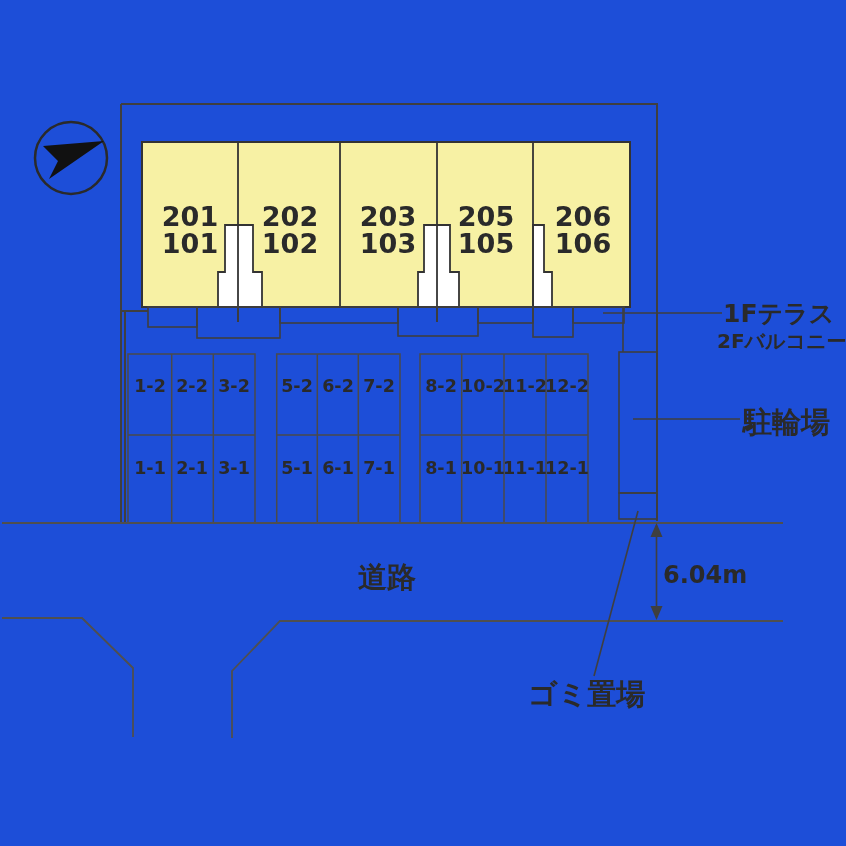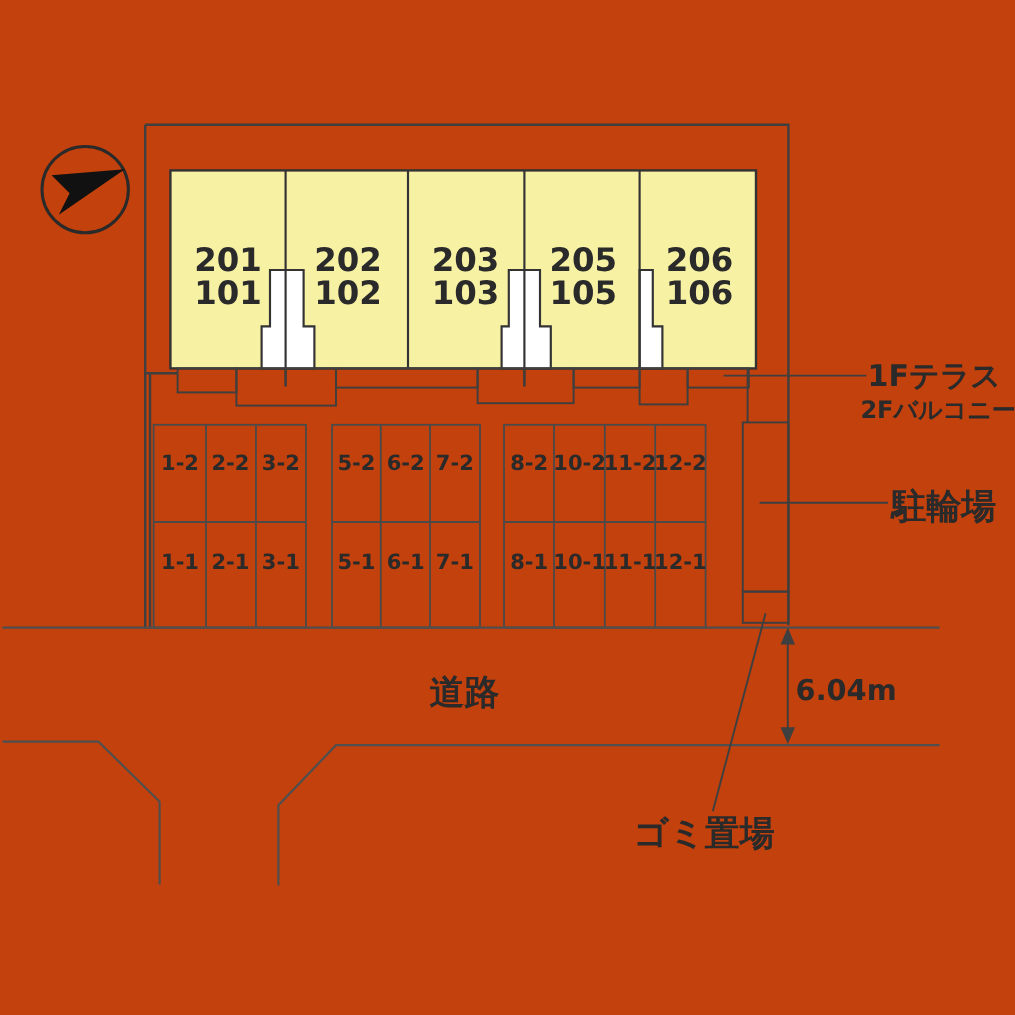--- a/index.html
+++ b/index.html
@@ -1,17 +1,17 @@
 <!DOCTYPE html>
 <html><head>
 <meta charset="utf-8">
 <style>
   html,body{margin:0;padding:0;background:#ffffff;}
   .canvas{
-    position:relative;width:846px;height:846px;background:#c2410c;overflow:hidden;
+    position:relative;width:846px;height:846px;background:#1d4ed8;overflow:hidden;
     font-family:"DejaVu Sans", sans-serif;
   }
   svg text{
     font-family:"DejaVu Sans", sans-serif;
     fill:#2a2a2a;
     font-weight:600;
   }
   .unit-num{font-size:27px;letter-spacing:0px;}
   .park-num{font-size:17.5px;}
   .anno{font-size:25px;}

